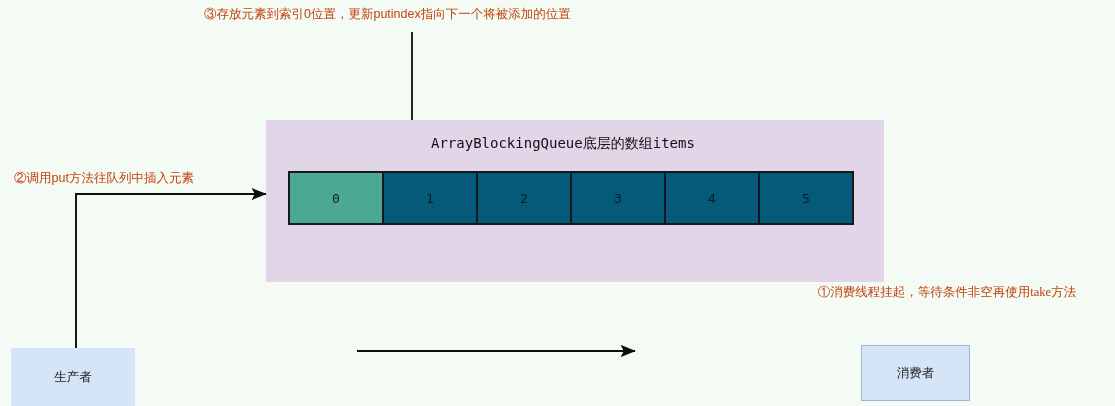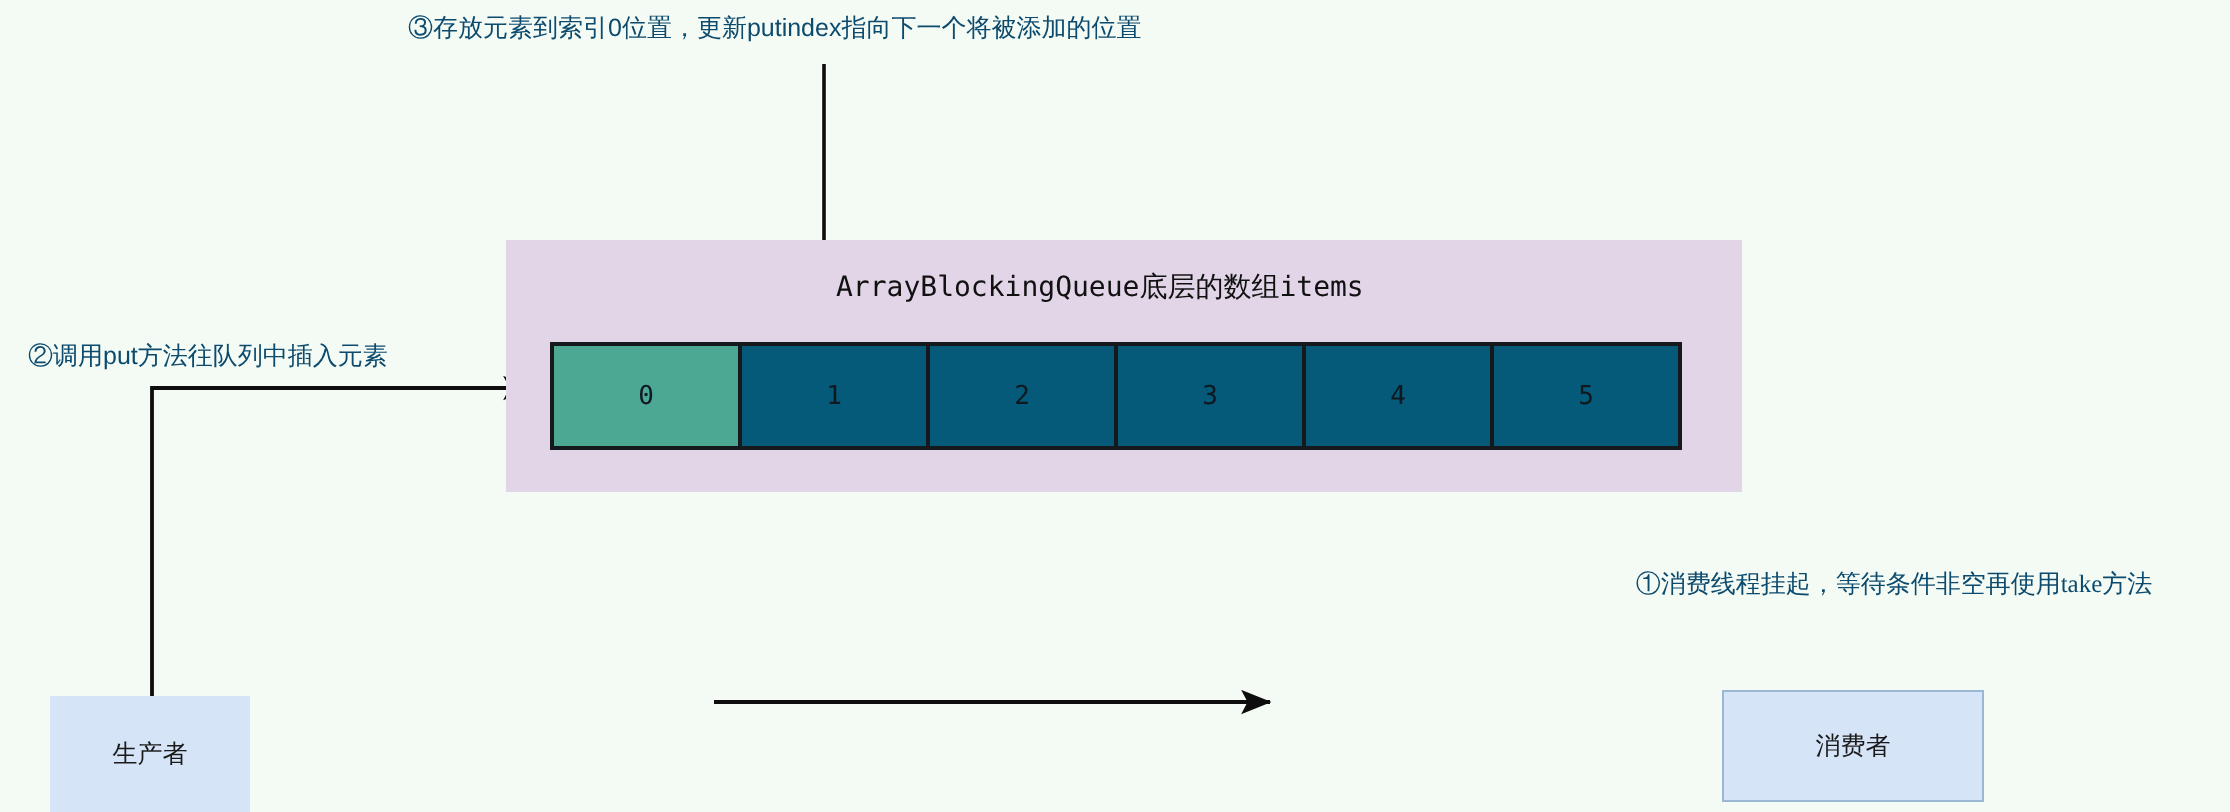--- a/index.html
+++ b/index.html
@@ -25,21 +25,21 @@
     left: 0;
     top: 0;
     width: 1115px;
     height: 406px;
     pointer-events: none;
   }
 
   
   .caption {
     position: absolute;
-    color: #0c4a6e;
+    color: #c2410c;
     font-size: 12.5px;
     line-height: 16px;
     white-space: pre;
   }
   #caption-put-index {
     left: 204px;
     top: 6px;
   }
   #caption-put-call {
     left: 14px;
@@ -57,24 +57,24 @@
     white-space: normal;
     font-family: Liberation Serif, serif;
   }
   #caption-consumer-wait .cw-line {
     display: block;
   }
 
   
   .queue-panel {
     position: absolute;
-    left: 253px;
+    left: 266px;
     top: 120px;
     width: 618px;
-    height: 126px;
+    height: 162px;
     background: #e1d5e7;
   }
   .queue-title {
     position: absolute;
     left: 165px;
     top: 15px;
     font-family: "DejaVu Sans Mono", "Liberation Mono", monospace;
     font-size: 14px;
     color: #111111;
     white-space: pre;
@@ -115,30 +115,30 @@
     position: absolute;
     display: flex;
     align-items: center;
     justify-content: center;
     font-size: 12.5px;
     color: #1a1a1a;
     background: #d6e4f7;
     box-sizing: border-box;
   }
   #actor-producer {
-    left: 25px;
+    left: 11px;
     top: 348px;
-    width: 100px;
+    width: 124px;
     height: 58px;
     border: none;
   }
   #actor-consumer {
     left: 861px;
     top: 345px;
-    width: 131px;
+    width: 109px;
     height: 56px;
     border: 1px solid #9bb7d4;
   }
 </style>
 </head>
 <body>
 
 <div class="stage">
 
   <svg class="svg-layer" viewBox="0 0 1115 406" width="1115" height="406">

